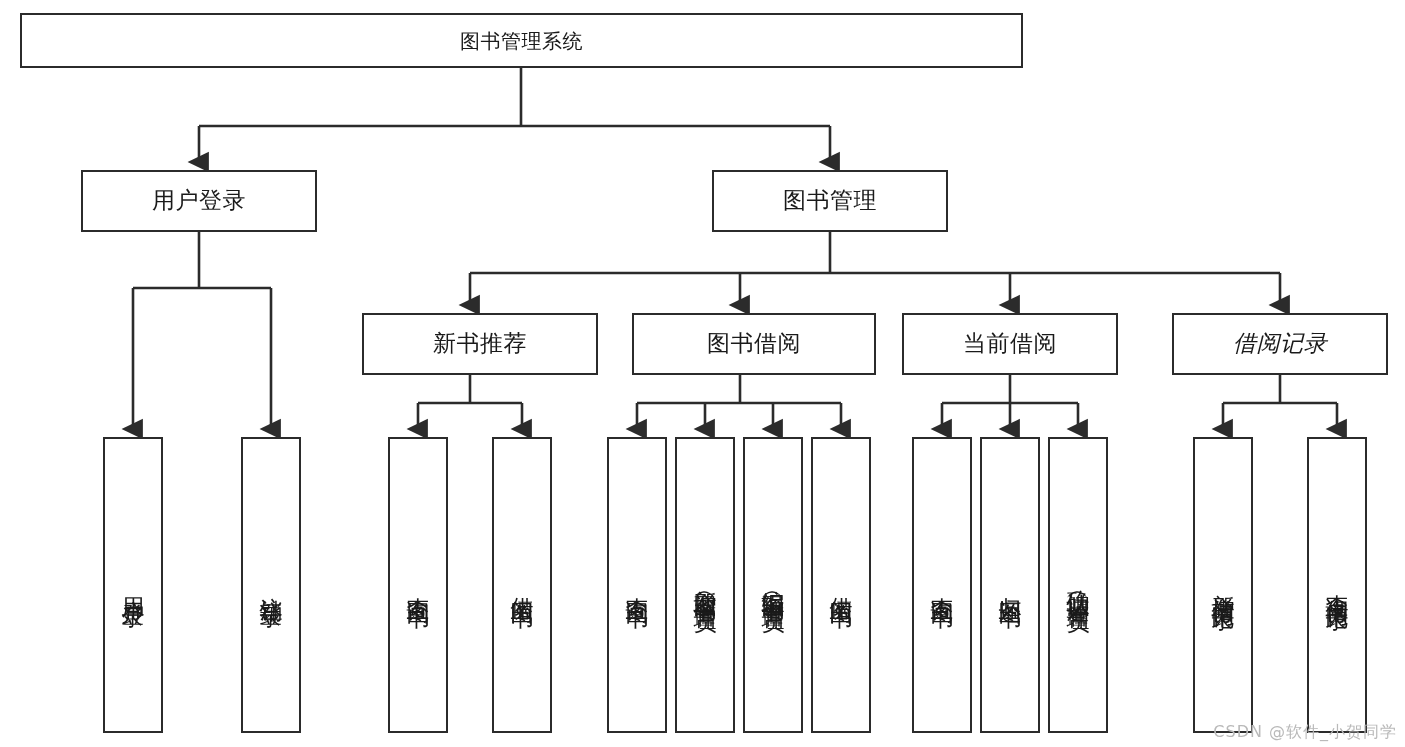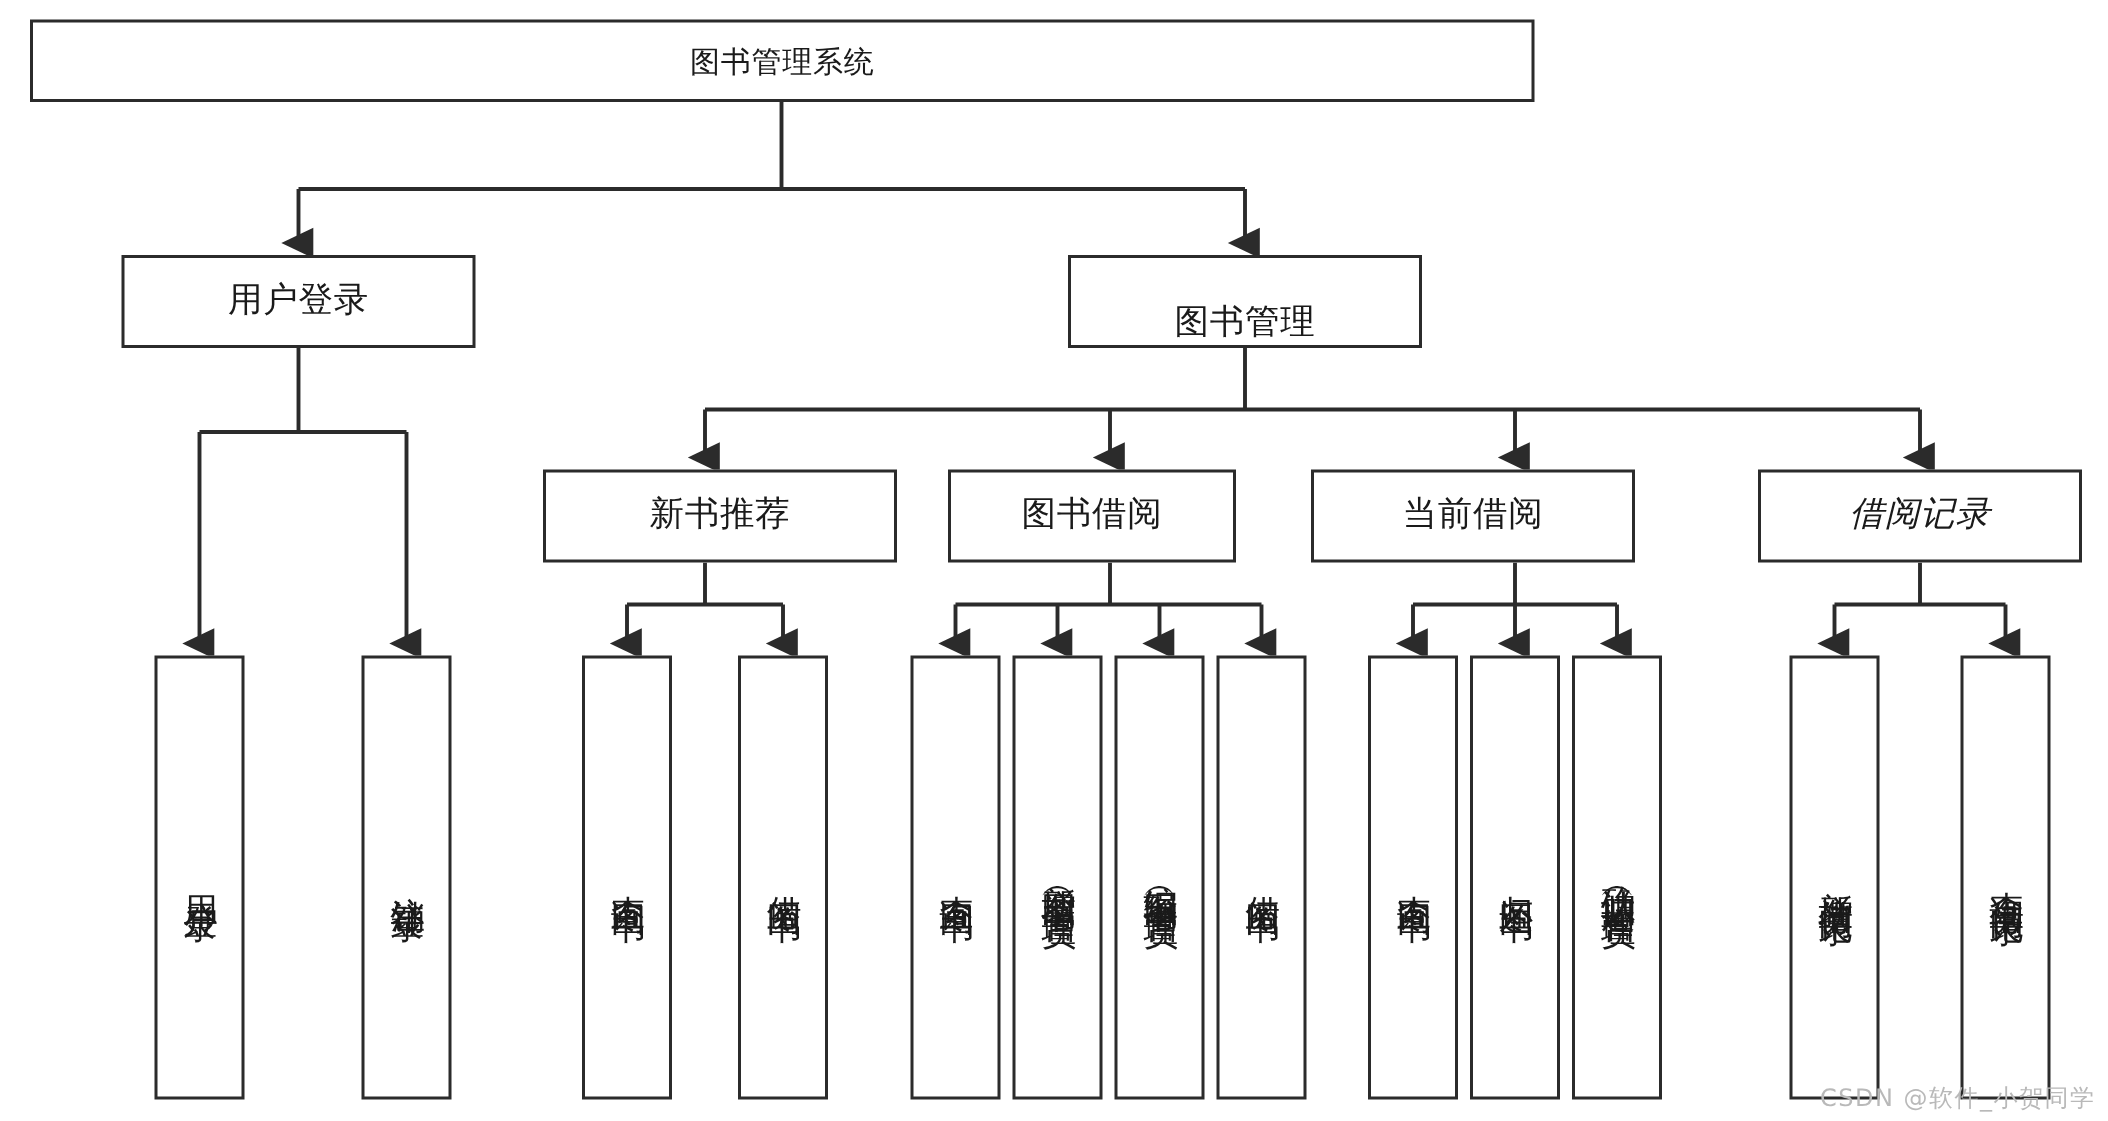--- a/index.html
+++ b/index.html
@@ -129,31 +129,31 @@
     </g>
   </svg>
 
   <div class="node horiz root" style="left:20px; top:13px; width:1003px; height:55px;">
     <span class="label">图书管理系统</span>
   </div>
 
   <div class="node horiz" style="left:81px; top:170px; width:236px; height:62px;">
     <span class="label">用户登录</span>
   </div>
-  <div class="node horiz" style="left:712px; top:170px; width:236px; height:62px;align-items:flex-end;">
+  <div class="node horiz" style="left:712px; top:170px; width:236px; height:62px;">
     <span class="label">图书管理</span>
   </div>
 
   <div class="node horiz" style="left:362px; top:313px; width:236px; height:62px;">
     <span class="label">新书推荐</span>
   </div>
-  <div class="node horiz" style="left:632px; top:313px; width:192px; height:62px;">
+  <div class="node horiz" style="left:632px; top:313px; width:244px; height:62px;">
     <span class="label">图书借阅</span>
   </div>
-  <div class="node horiz" style="left:874px; top:313px; width:216px; height:62px;">
+  <div class="node horiz" style="left:902px; top:313px; width:216px; height:62px;">
     <span class="label">当前借阅</span>
   </div>
   <div class="node horiz" style="left:1172px; top:313px; width:216px; height:62px;font-style:italic;">
     <span class="label">借阅记录</span>
   </div>
 
   <div class="node leaf" style="left:103px; top:437px; width:60px; height:296px;">
     <span class="label">用户登录</span>
   </div>
   <div class="node leaf" style="left:241px; top:437px; width:60px; height:296px;">

